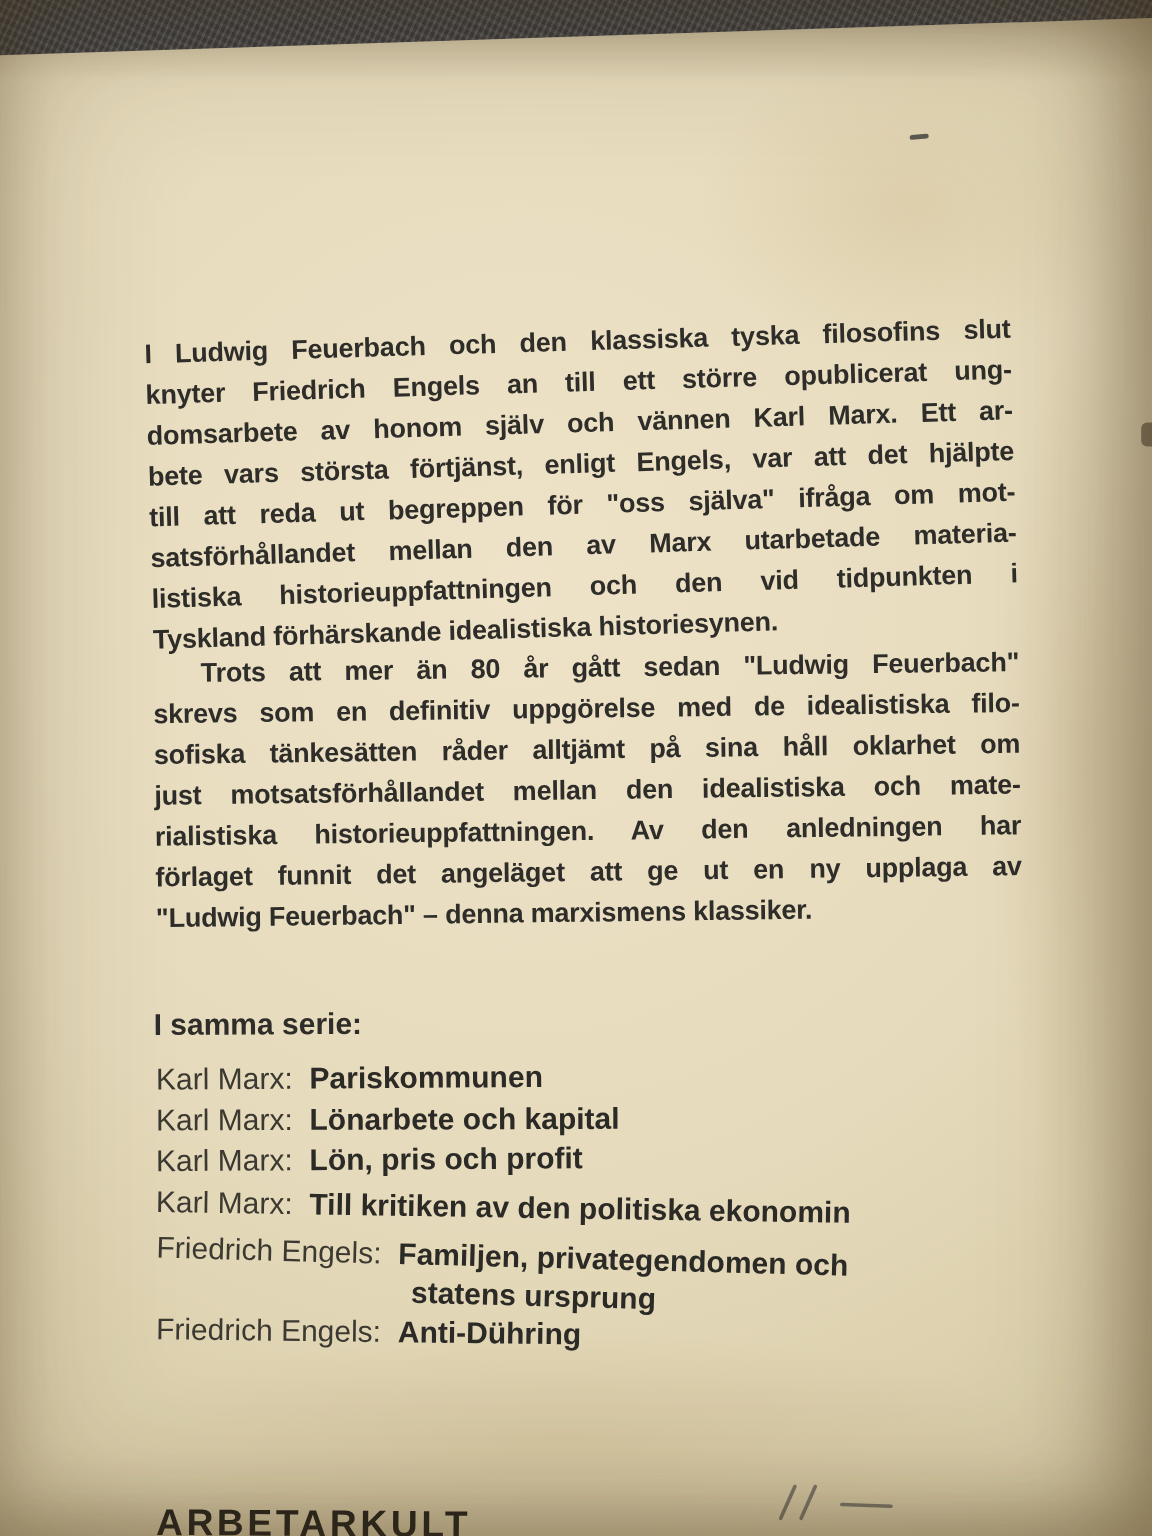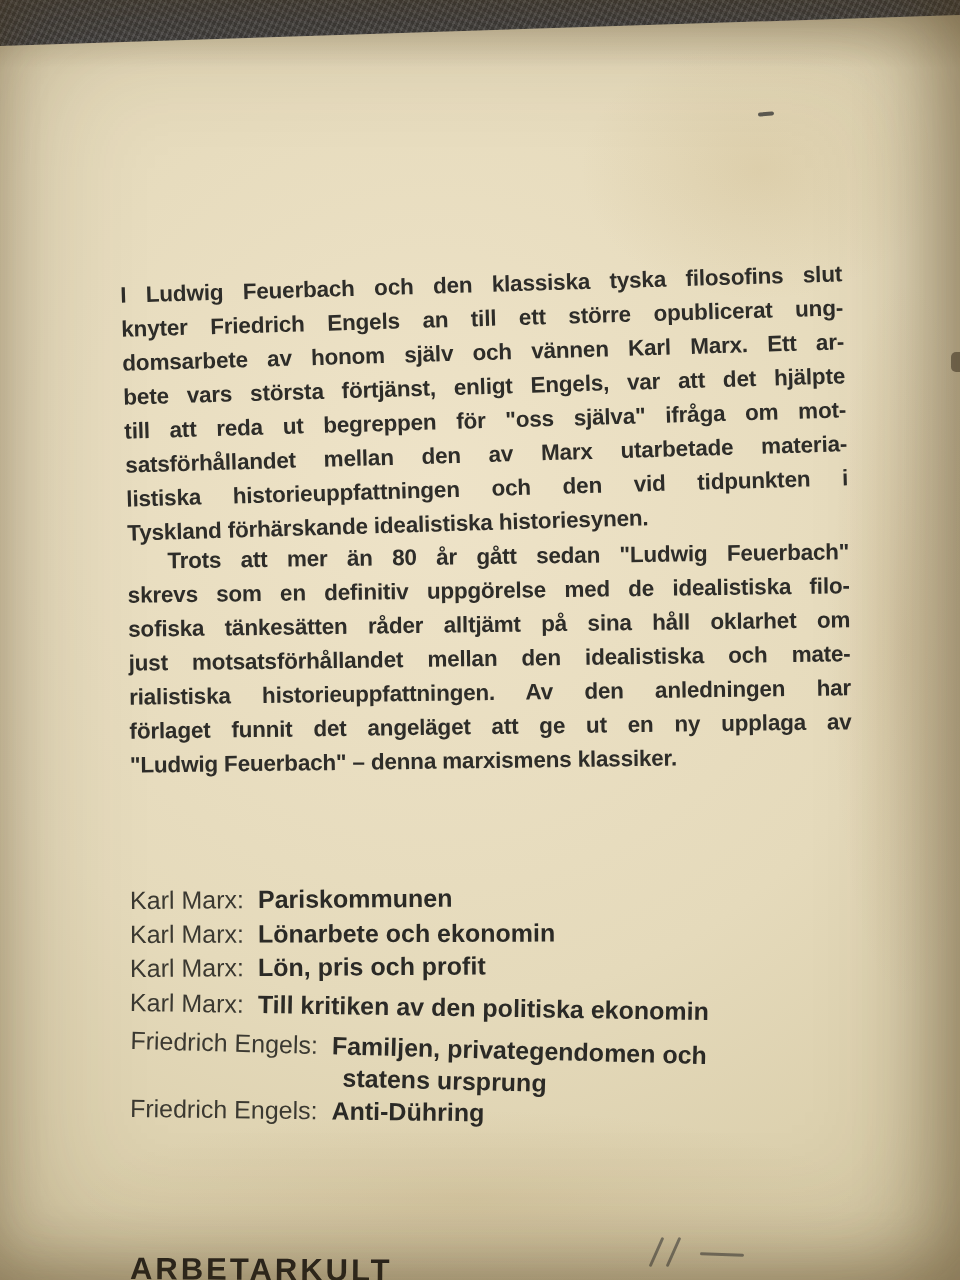--- a/index.html
+++ b/index.html
@@ -121,26 +121,27 @@
           <div class="pline first">Trots att mer än 80 år gått sedan "Ludwig Feuerbach"</div>
           <div class="pline">skrevs som en definitiv uppgörelse med de idealistiska filo-</div>
           <div class="pline">sofiska tänkesätten råder alltjämt på sina håll oklarhet om</div>
           <div class="pline">just motsatsförhållandet mellan den idealistiska och mate-</div>
           <div class="pline">rialistiska historieuppfattningen. Av den anledningen har</div>
           <div class="pline">förlaget funnit det angeläget att ge ut en ny upplaga av</div>
           <div class="pline last">"Ludwig Feuerbach" – denna marxismens klassiker.</div>
         </div>
     </div>
 
+    <div class="series-heading">I samma serie:</div>
 
     <div class="series-item si-0">
       <span class="author">Karl Marx:</span><span class="title">Pariskommunen</span>
     </div>
     <div class="series-item si-1">
-      <span class="author">Karl Marx:</span><span class="title">Lönarbete och ekonomin</span>
+      <span class="author">Karl Marx:</span><span class="title">Lönarbete och kapital</span>
     </div>
     <div class="series-item si-2">
       <span class="author">Karl Marx:</span><span class="title">Lön, pris och profit</span>
     </div>
     <div class="series-item si-3">
       <span class="author">Karl Marx:</span><span class="title">Till kritiken av den politiska ekonomin</span>
     </div>
     <div class="series-item si-4">
       <div>
         <span class="author">Friedrich Engels:</span><span class="title">Familjen, privategendomen och</span>

